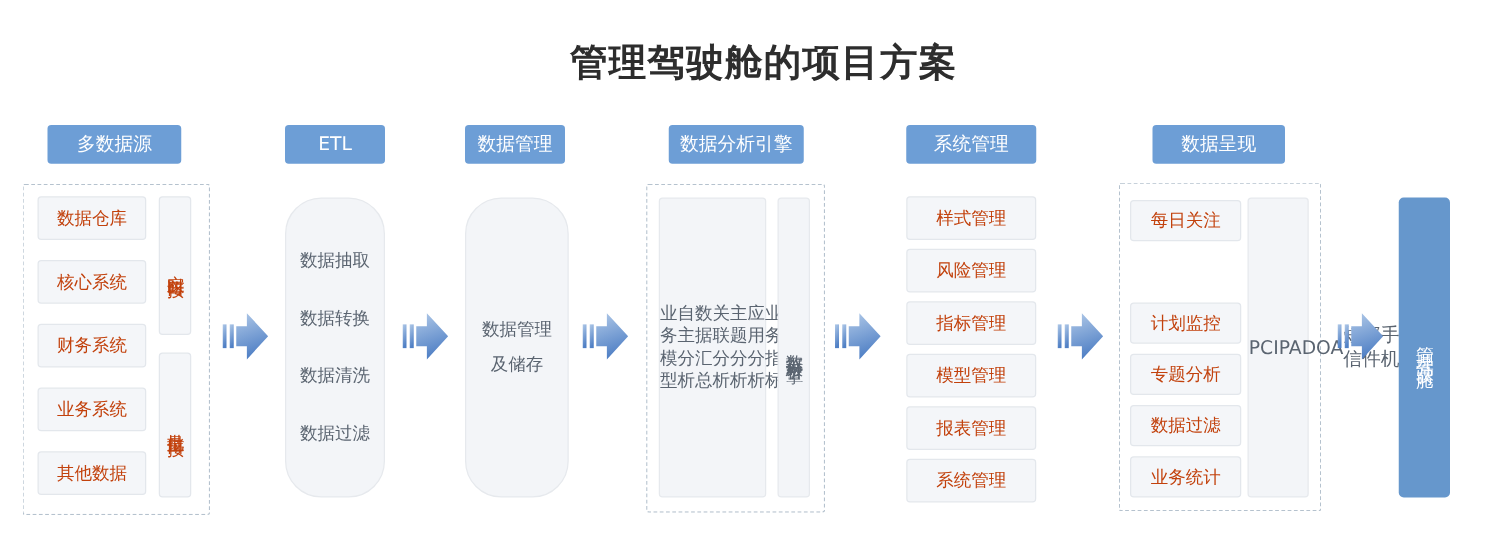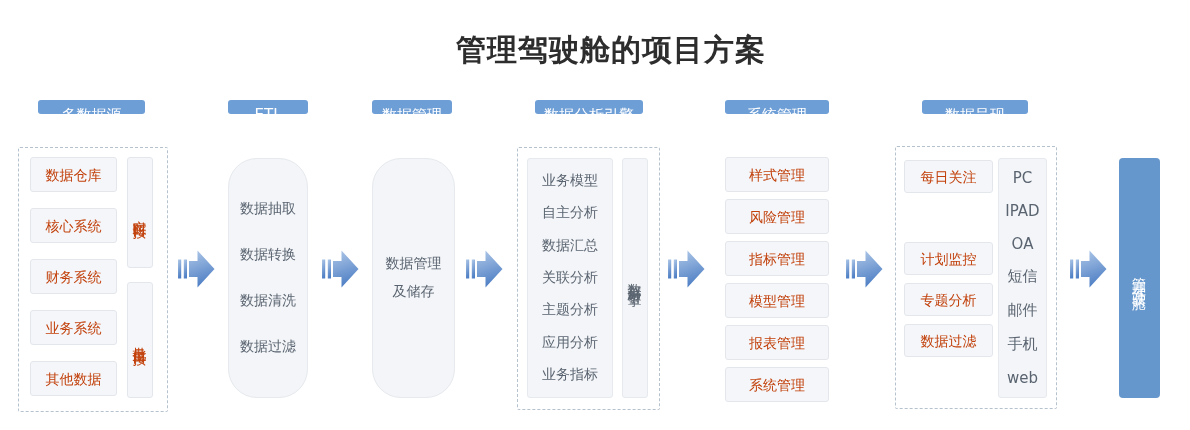--- a/index.html
+++ b/index.html
@@ -1,28 +1,28 @@
 <!DOCTYPE html>
 <html><head>
 <meta charset="utf-8">
 <style>
   html,body{margin:0;padding:0;background:#fff;}
   .canvas{position:relative;width:1190px;height:430px;background:#fff;overflow:hidden;
           font-family:"DejaVu Sans","Liberation Sans",sans-serif;}
   .title{position:absolute;top:14px;left:0;width:100%;text-align:center;margin:16px;
          font-size:30px;font-weight:bold;color:#2d2d2d;letter-spacing:1px;}
-  .hdr{position:absolute;top:100px;height:14px;line-height:31px;text-align:center;
+  .hdr{position:absolute;top:100px;height:31px;line-height:31px;text-align:center;
        background:#6d9ed6;color:#fff;font-size:15px;border-radius:3px;}
   .dashed{position:absolute;border:1px dashed #b5c2ce;border-radius:2px;}
   .box{position:absolute;background:#f4f6f9;border:1px solid #e3e7ec;border-radius:3px;
        color:#c2410c;font-size:14px;text-align:center;box-sizing:border-box;}
   .lh{line-height:33px;}
   .panel{position:absolute;background:#f3f5f8;border:1px solid #e6e9ed;border-radius:3px;
          color:#5a6470;font-size:14px;box-sizing:border-box;}
-  .stack{display:flex;flex-direction:column;align-items:center;justify-content:space-around;
+  .stack{display:flex;flex-direction:row;align-items:center;justify-content:space-around;
          text-align:center;}
   .stack-center{display:flex;flex-direction:column;align-items:center;justify-content:center;
                 gap:28px;text-align:center;border-radius:29px;}
   .channels{font-size:15px;}
   .vtext{writing-mode:vertical-rl;text-orientation:upright;display:flex;align-items:center;
          justify-content:center;letter-spacing:3px;}
   .final{position:absolute;background:#6697cc;border-radius:4px;color:#fff;font-size:14px;
          letter-spacing:5px;display:flex;align-items:center;justify-content:center;
          writing-mode:vertical-rl;text-orientation:upright;}
   .arrow{position:absolute;}
@@ -89,20 +89,21 @@
   <div class="box" style="left:725px;top:199px;width:104px;height:35px;line-height:35px">风险管理</div>
   <div class="box" style="left:725px;top:241px;width:104px;height:35px;line-height:35px">指标管理</div>
   <div class="box" style="left:725px;top:283px;width:104px;height:35px;line-height:35px">模型管理</div>
   <div class="box" style="left:725px;top:325px;width:104px;height:35px;line-height:35px">报表管理</div>
   <div class="box" style="left:725px;top:367px;width:104px;height:35px;line-height:35px">系统管理</div>
 
   <div class="box" style="left:904px;top:160px;width:89px;height:33px;line-height:33px">每日关注</div>
   <div class="box" style="left:904px;top:283px;width:89px;height:33px;line-height:33px">专题分析</div>
   <div class="box" style="left:904px;top:242px;width:89px;height:33px;line-height:33px">计划监控</div>
   <div class="box" style="left:904px;top:324px;width:89px;height:33px;line-height:33px">数据过滤</div>
+  <div class="box" style="left:904px;top:365px;width:89px;height:33px;line-height:33px">业务统计</div>
 
   <div class="panel stack channels" style="left:998px;top:158px;width:49px;height:240px;padding:3px 0">
     <span>PC</span>
     <span>IPAD</span>
     <span>OA</span>
     <span>短信</span>
     <span>邮件</span>
     <span>手机</span>
     <span>web</span>
   </div>

